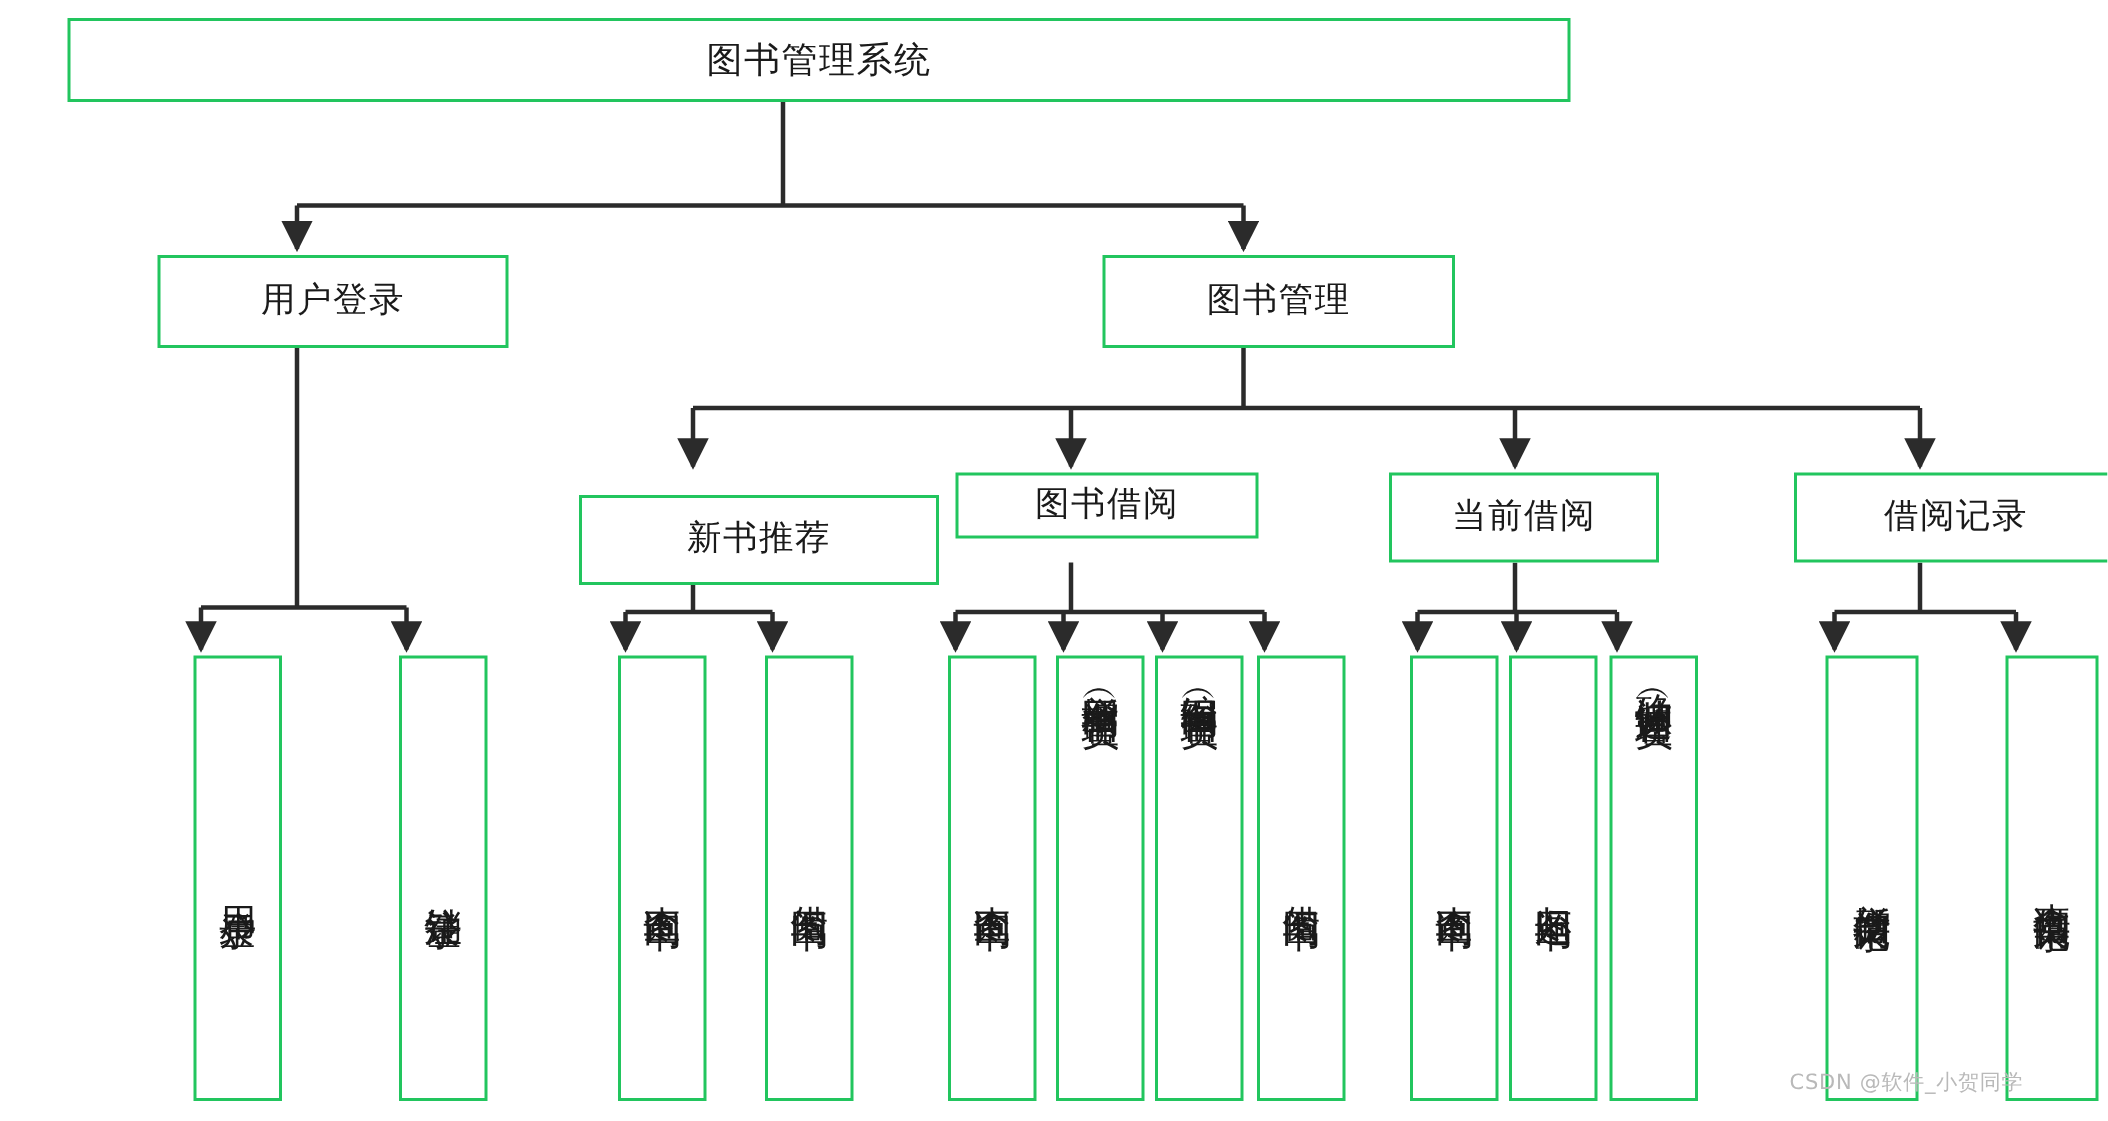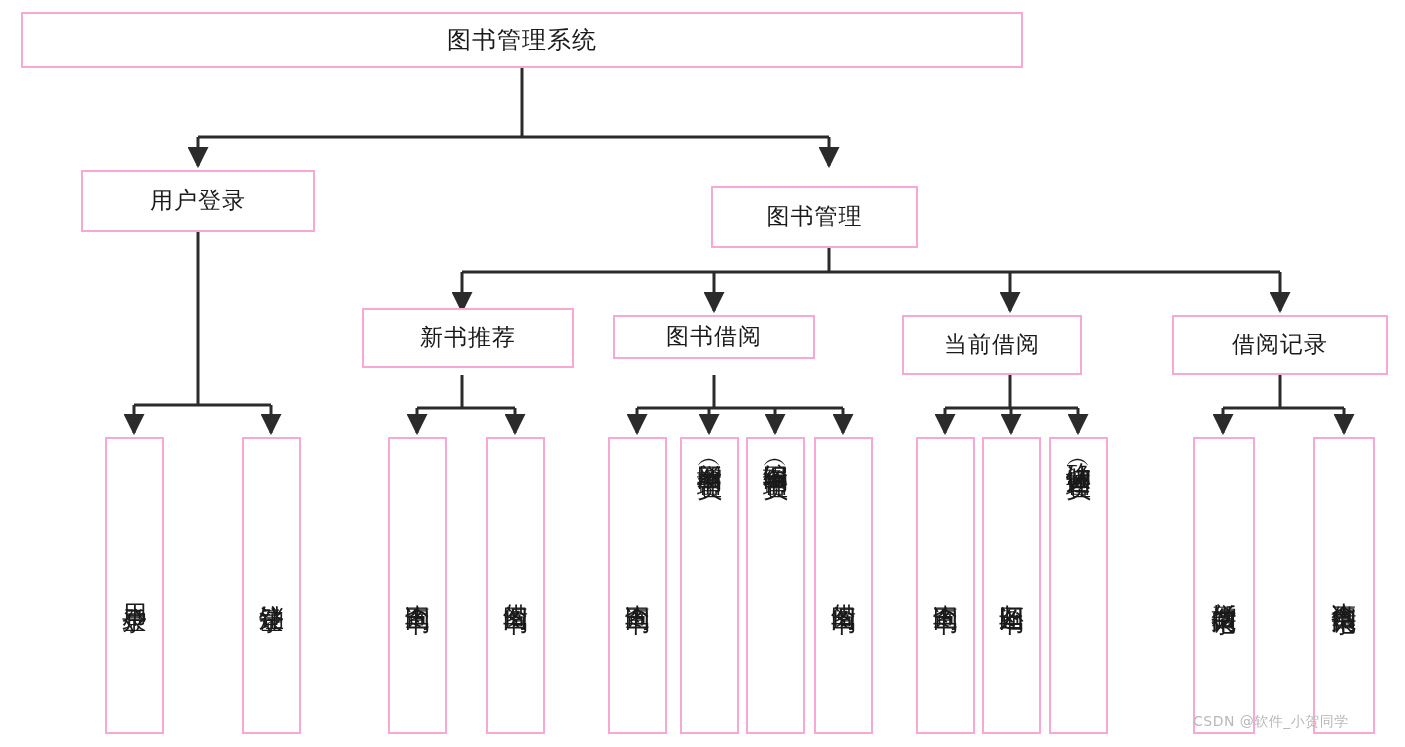--- a/index.html
+++ b/index.html
@@ -20,27 +20,28 @@
   #edges {
     position: absolute;
     left: 0;
     top: 0;
     width: 1405px;
     height: 747px;
   }
   .node {
     position: absolute;
     box-sizing: border-box;
-    border: 2px solid #f9a8d4;
+    border: 2px solid #22c55e;
     background: #ffffff;
     display: flex;
     align-items: center;
     justify-content: center;
     color: #1a1a1a;
     z-index: 2;
+    margin-left: 24px;
   }
   .node.h {
     font-size: 23px;
     line-height: 1.1;
     letter-spacing: 1px;
   }
   .node.root {
     font-size: 24px;
   }
   .node.v {
@@ -129,25 +130,25 @@
     </g>
   </svg>
 
   <div class="node h root" style="left:21px; top:12px; width:1002px; height:56px;">
     <span>图书管理系统</span>
   </div>
 
   <div class="node h" style="left:81px; top:170px; width:234px; height:62px;">
     <span>用户登录</span>
   </div>
-  <div class="node h" style="left:711px; top:186px; width:207px; height:62px;">
+  <div class="node h" style="left:711px; top:170px; width:235px; height:62px;">
     <span>图书管理</span>
   </div>
 
-  <div class="node h" style="left:362px; top:308px; width:212px; height:60px;">
+  <div class="node h" style="left:362px; top:330px; width:240px; height:60px;">
     <span>新书推荐</span>
   </div>
   <div class="node h" style="left:613px; top:315px; width:202px; height:44px;">
     <span>图书借阅</span>
   </div>
   <div class="node h" style="left:902px; top:315px; width:180px; height:60px;">
     <span>当前借阅</span>
   </div>
   <div class="node h" style="left:1172px; top:315px; width:216px; height:60px;">
     <span>借阅记录</span>

